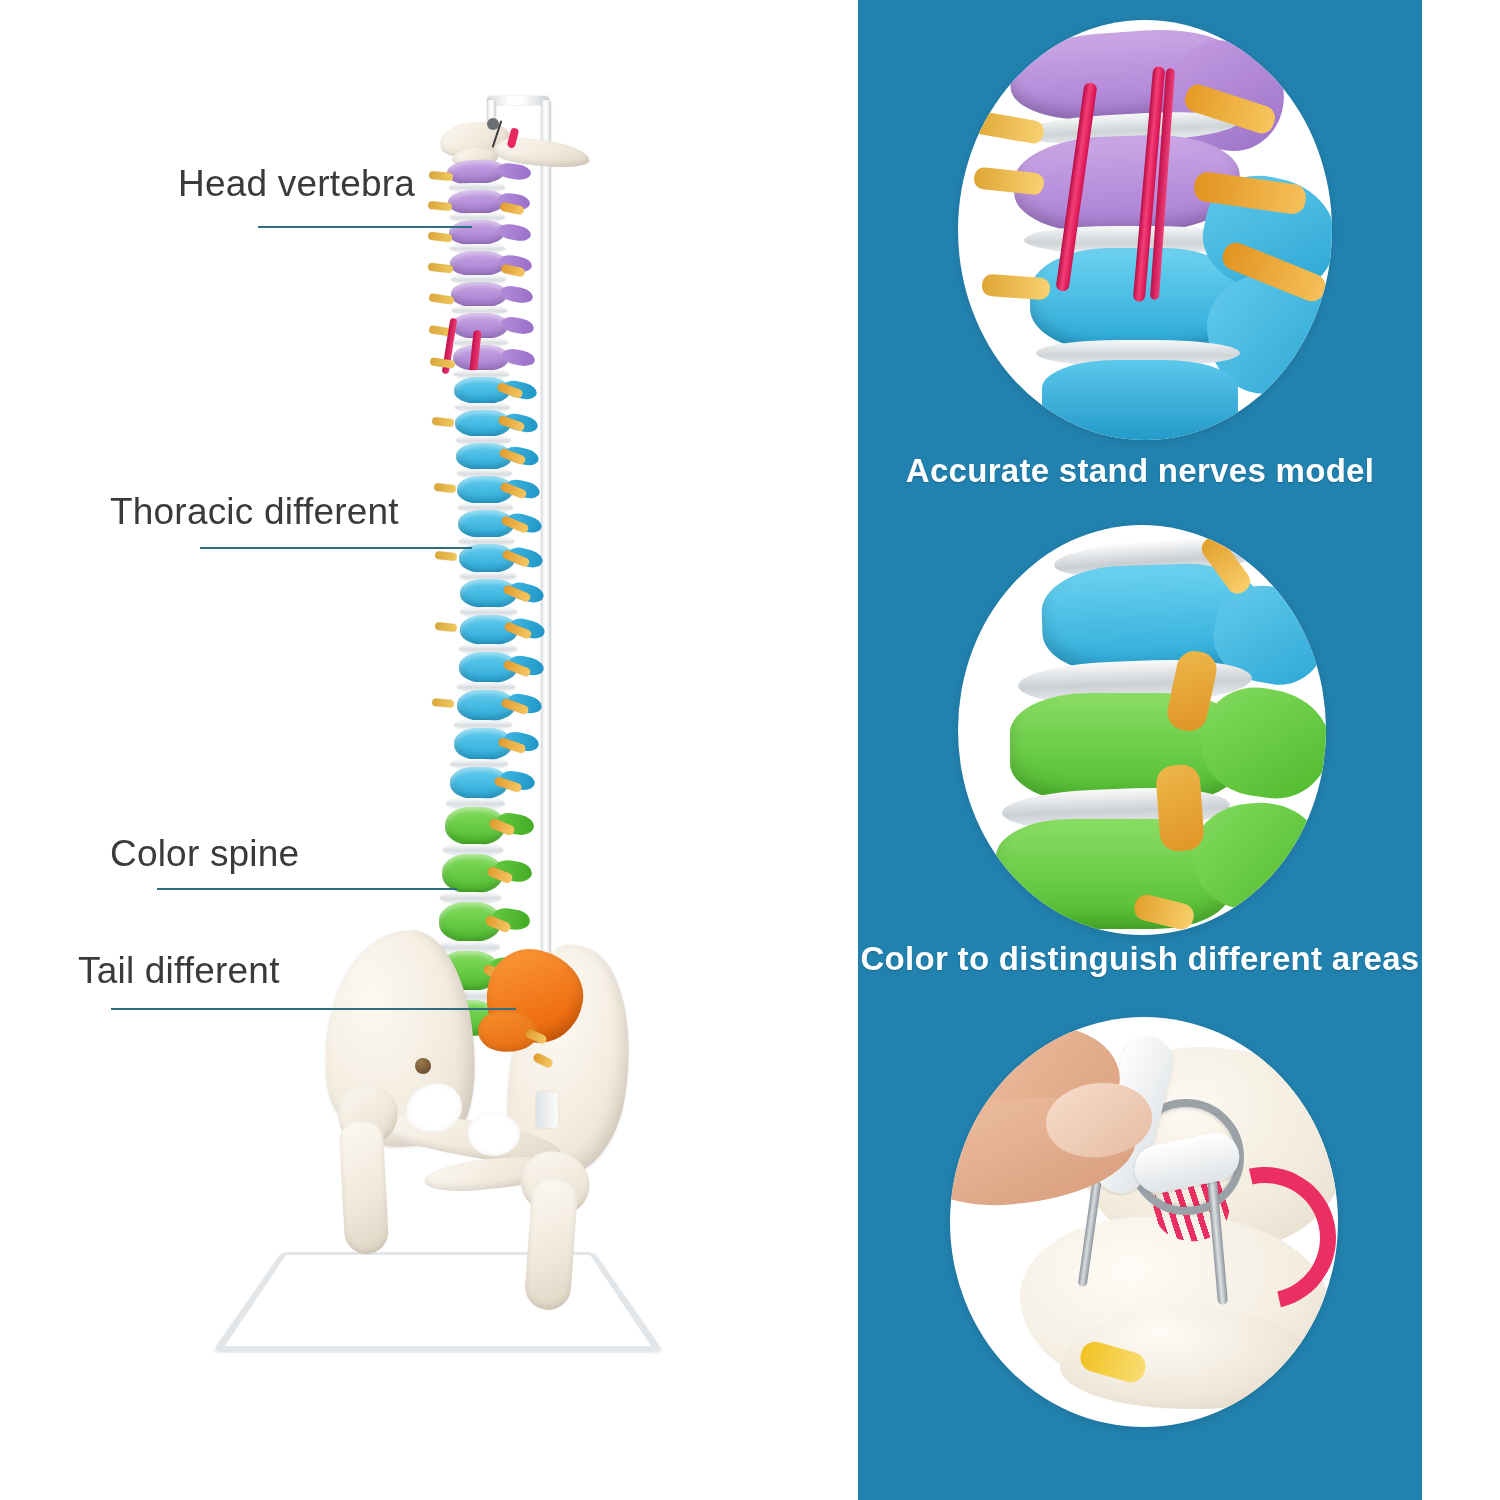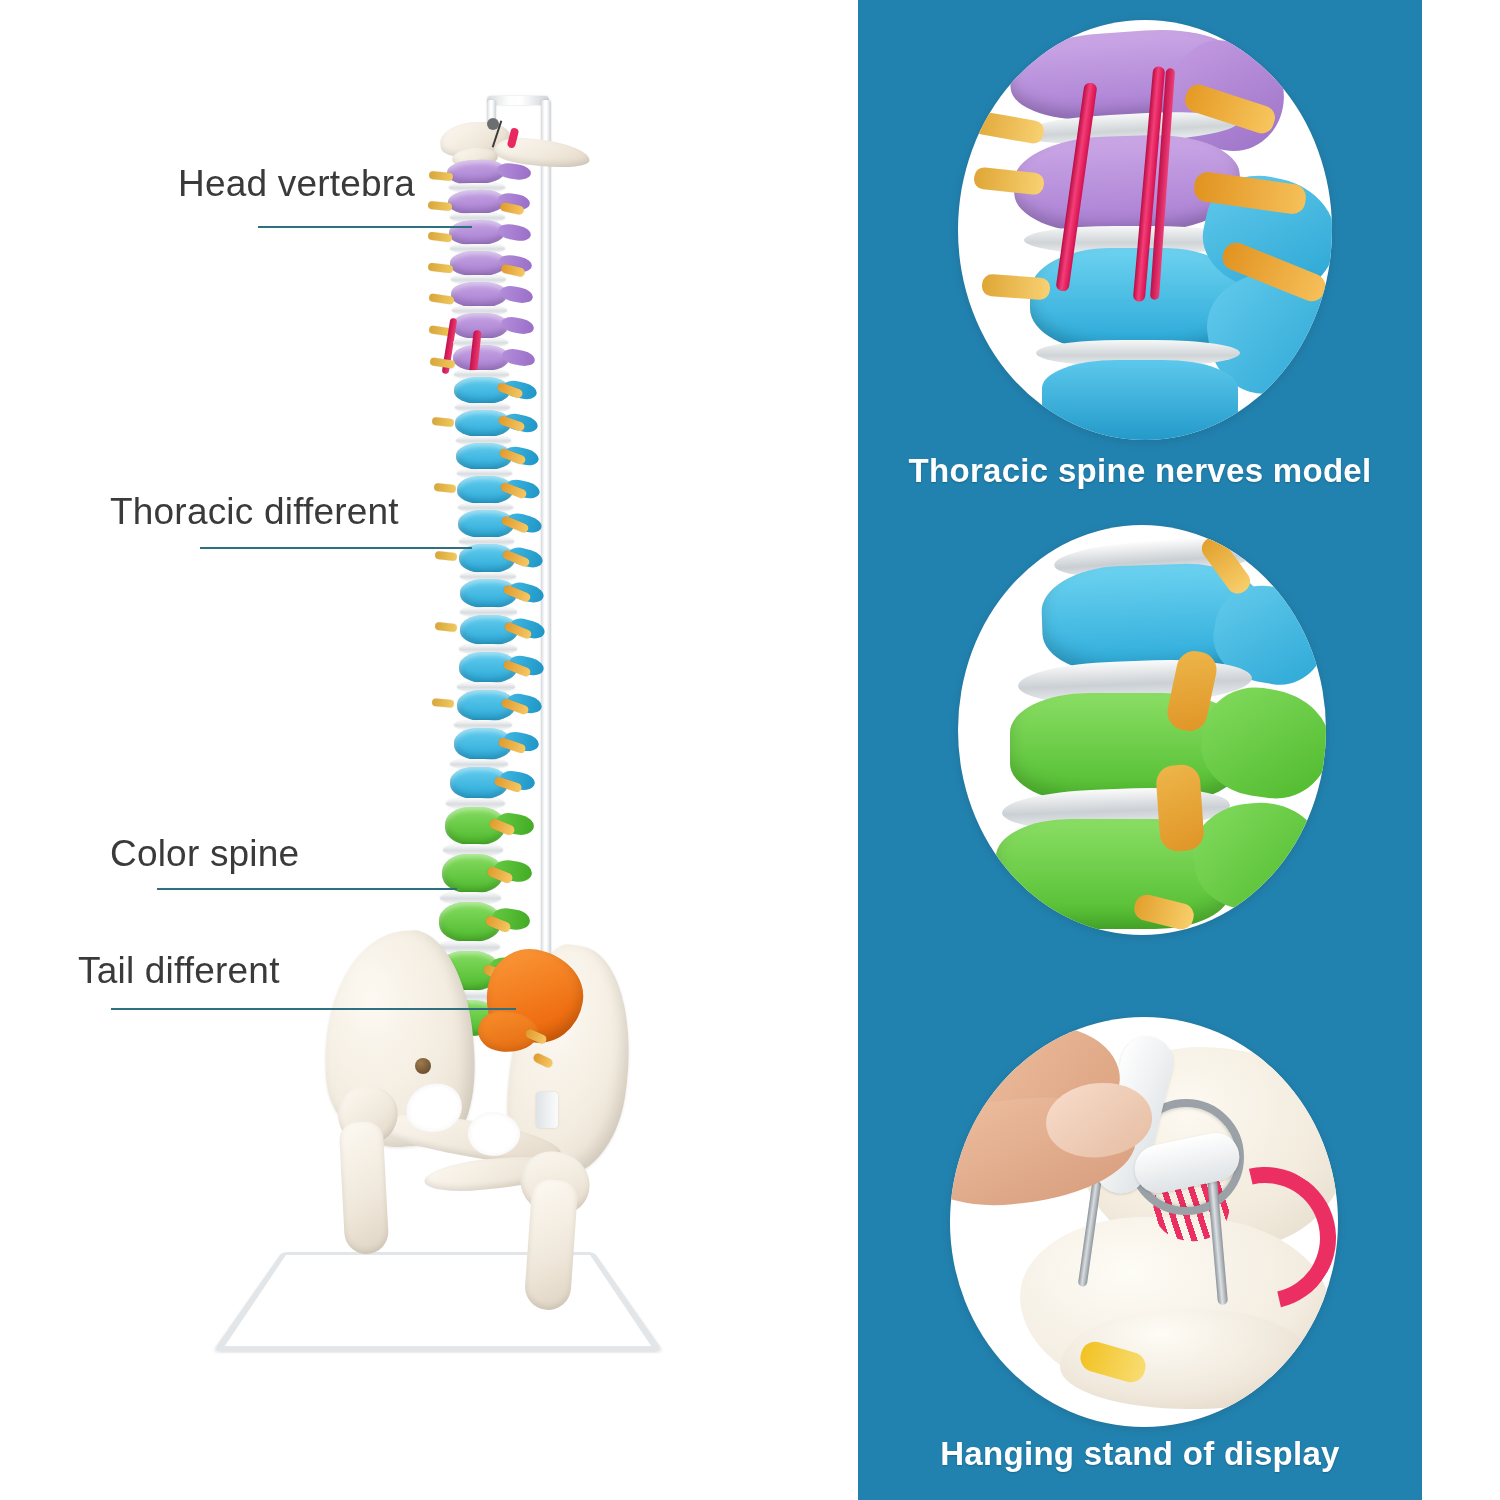--- a/index.html
+++ b/index.html
@@ -311,21 +311,21 @@
              background:linear-gradient(90deg,#dfa636,#f8d172);transform:rotate(6deg);"></div>
         <div class="ph" style="left:24px;top:256px;width:68px;height:22px;border-radius:10px;
              background:linear-gradient(90deg,#dfa636,#f8d172);transform:rotate(4deg);"></div>
         <div class="ph" style="left:226px;top:75px;width:92px;height:28px;border-radius:12px;
              background:linear-gradient(90deg,#e59a24,#f7c65e);transform:rotate(18deg);"></div>
         <div class="ph" style="left:236px;top:158px;width:112px;height:30px;border-radius:13px;
              background:linear-gradient(90deg,#e19320,#f6c05a);transform:rotate(8deg);"></div>
         <div class="ph" style="left:262px;top:238px;width:108px;height:28px;border-radius:13px;
              background:linear-gradient(90deg,#e19320,#f6c05a);transform:rotate(22deg);"></div>
       </div>
-      <div class="cap" style="left:0;top:452px;">Thoracic spine nerves model</div>
+      <div class="cap" style="left:0;top:452px;">Accurate stand nerves model</div>
     </div>
 
     <div class="feature" style="top:490px;height:500px;">
       <div class="circle-photo" style="left:100px;top:35px;width:368px;height:410px;border-radius:50%;">
         <div class="ph" style="left:96px;top:16px;width:206px;height:34px;
              background:linear-gradient(180deg,#fcfcfc,#c9ced2 60%,#eef0f2);border-radius:50%/60%;transform:rotate(-4deg);"></div>
         <div class="ph" style="left:84px;top:40px;width:220px;height:108px;border-radius:36%/40%;
              background:linear-gradient(180deg,#6cd2f0,#2aa9d9);box-shadow:inset 0 -10px 16px rgba(0,0,0,.17);transform:rotate(-2deg);"></div>
         <div class="ph" style="left:256px;top:62px;width:112px;height:96px;border-radius:44% 50% 40% 46%/46% 48% 50% 44%;
              background:linear-gradient(140deg,#65ccec,#2ba7d6);transform:rotate(10deg);"></div>
@@ -344,20 +344,21 @@
 
         <div class="ph" style="left:236px;top:28px;width:64px;height:24px;border-radius:11px;
              background:linear-gradient(90deg,#e2a02d,#f8cf6b);transform:rotate(54deg);"></div>
         <div class="ph" style="left:214px;top:126px;width:40px;height:80px;border-radius:18px;
              background:linear-gradient(160deg,#edb64a,#e09426);transform:rotate(12deg);"></div>
         <div class="ph" style="left:200px;top:240px;width:44px;height:86px;border-radius:18px;
              background:linear-gradient(160deg,#edb64a,#e09426);transform:rotate(-4deg);"></div>
         <div class="ph" style="left:176px;top:374px;width:60px;height:26px;border-radius:12px;
              background:linear-gradient(90deg,#e2a02d,#f8cf6b);transform:rotate(14deg);"></div>
       </div>
+      <div class="cap" style="left:0;top:450px;">Color to distinguish different areas</div>
     </div>
 
     <div class="feature" style="top:985px;height:515px;">
       <div class="circle-photo" style="left:92px;top:32px;width:388px;height:410px;border-radius:50%;">
 
         <div class="ph" style="left:130px;top:30px;width:270px;height:200px;border-radius:44% 56% 40% 36%/52% 46% 54% 48%;
              background:radial-gradient(ellipse at 40% 30%,#fdf9f1,#f2ebdd 60%,#e0d6c6);"></div>
         <div class="ph" style="left:70px;top:200px;width:310px;height:180px;border-radius:40% 46% 52% 48%/44% 52% 48% 56%;
              background:radial-gradient(ellipse at 35% 30%,#fefcf6,#f3ece0 62%,#ded3c2);"></div>
         <div class="ph" style="left:110px;top:292px;width:250px;height:100px;border-radius:50% 46% 44% 52%/58% 50% 50% 42%;
@@ -385,18 +386,17 @@
         <div class="ph" style="left:-30px;top:10px;width:200px;height:120px;border-radius:44% 52% 40% 56%/48% 56% 44% 52%;
              background:linear-gradient(140deg,#f0c2a4,#dba280);transform:rotate(-14deg);"></div>
         <div class="ph" style="left:-44px;top:82px;width:230px;height:104px;border-radius:36% 48% 52% 44%/46% 50% 50% 54%;
              background:linear-gradient(160deg,#eec0a2,#d79d7c);transform:rotate(-6deg);"></div>
         <div class="ph" style="left:96px;top:66px;width:106px;height:74px;border-radius:48% 54% 46% 52%;
              background:linear-gradient(150deg,#f7dccb,#e6bda2);transform:rotate(-10deg);"></div>
 
         <div class="ph" style="left:130px;top:330px;width:66px;height:30px;border-radius:14px;
              background:linear-gradient(90deg,#f2c223,#f8dd72);transform:rotate(16deg);"></div>
       </div>
-      <div class="cap" style="left:0;top:450px;">Hanging stand of display</div>
     </div>
   </div>
 
   <div id="right-edge"></div>
 </div>
 
 </body></html>

